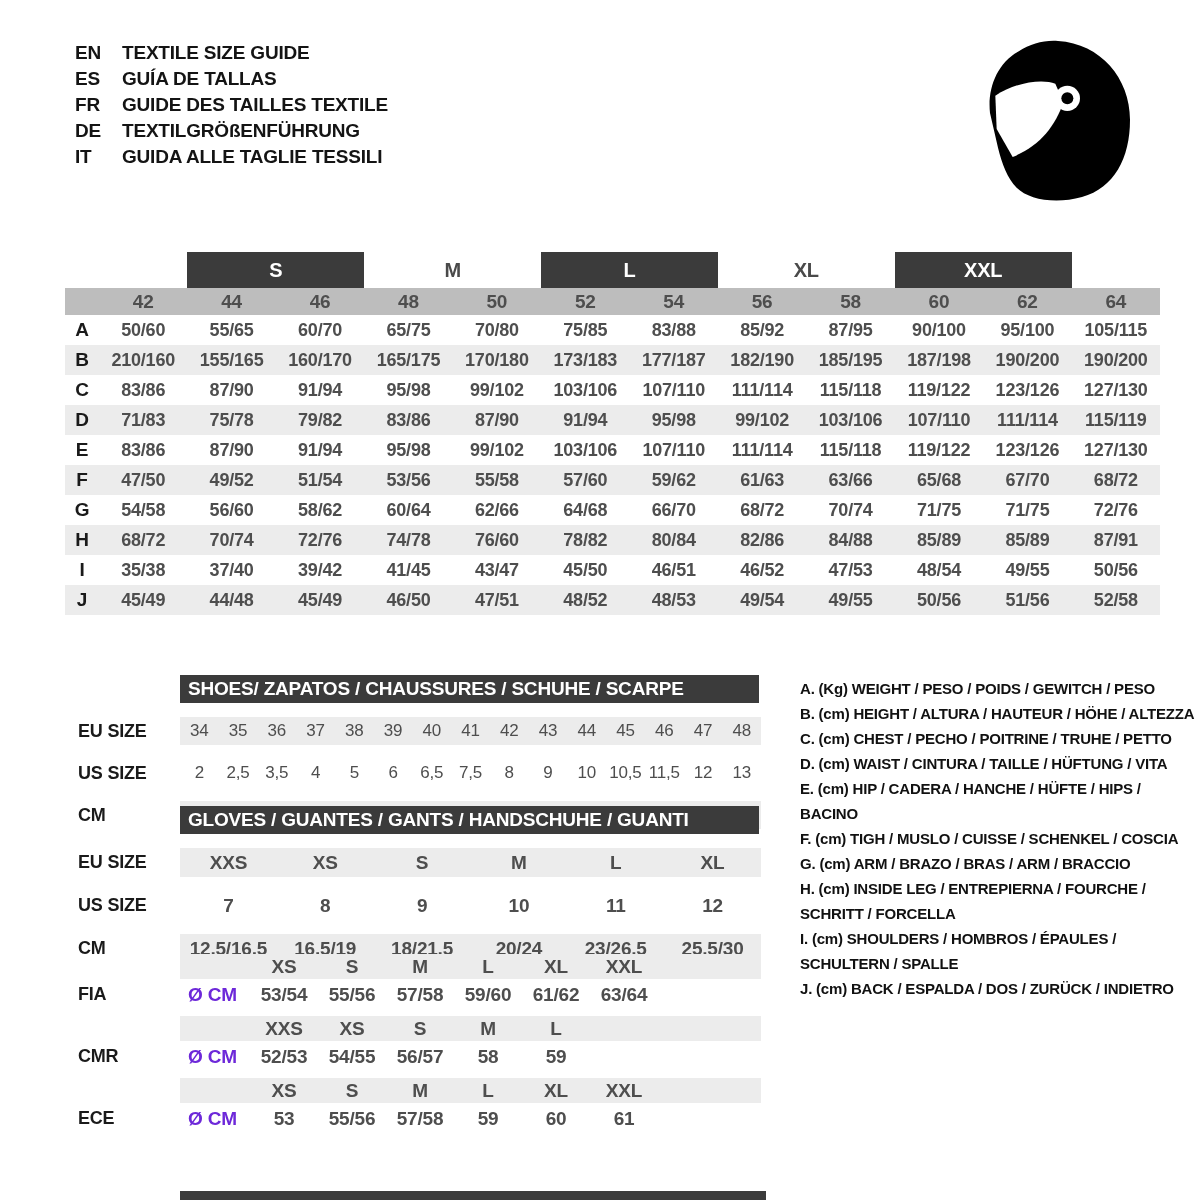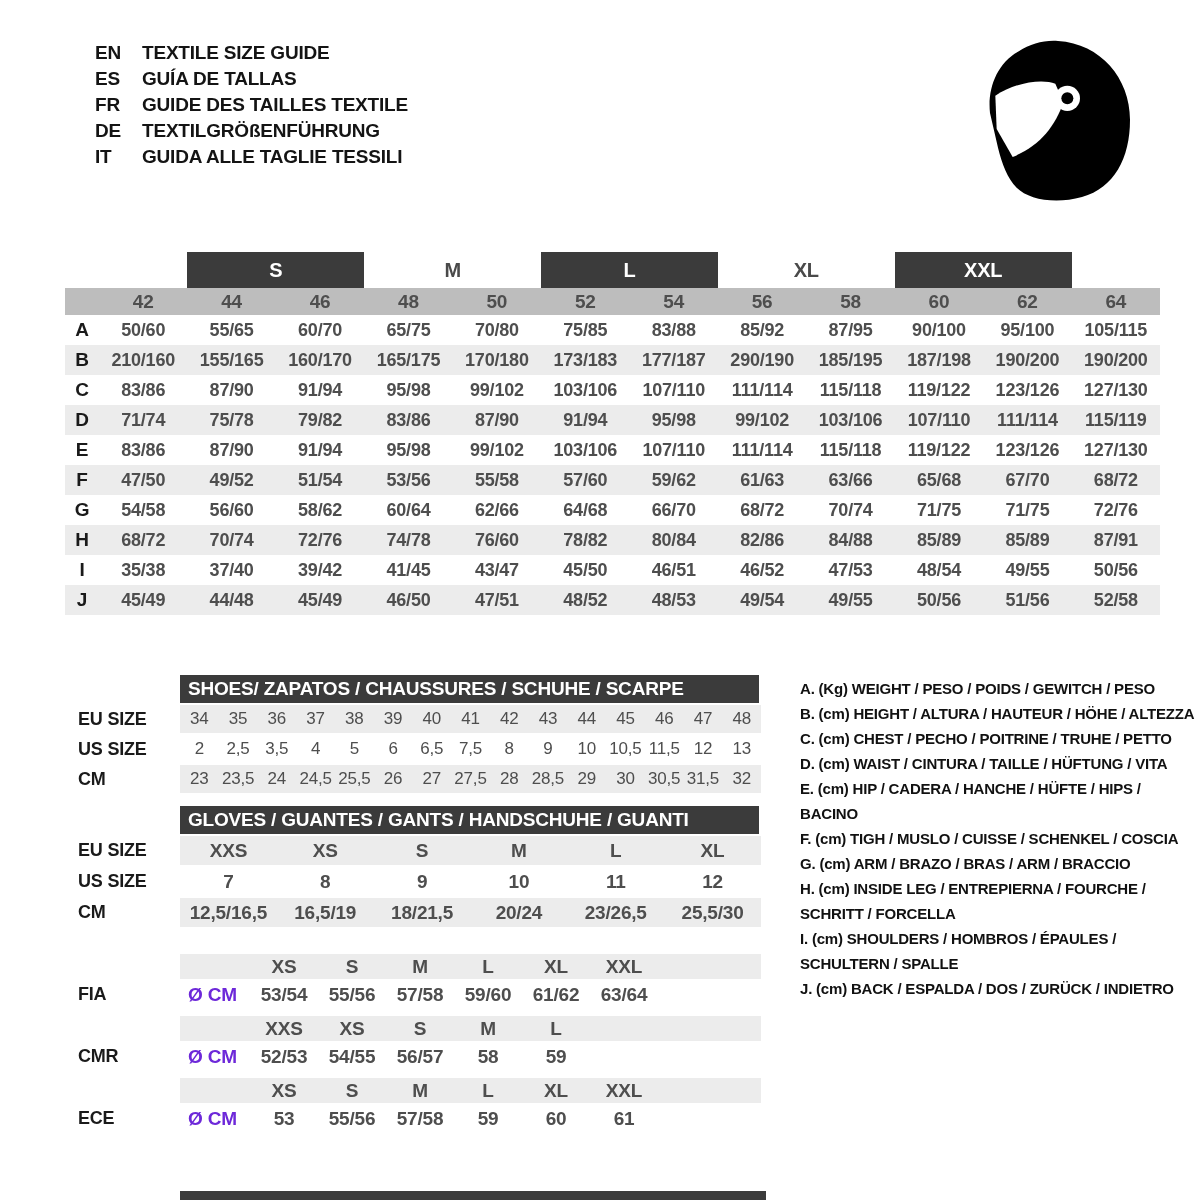--- a/index.html
+++ b/index.html
@@ -1,21 +1,21 @@
 <!DOCTYPE html>
 <html><head>
 <meta charset="utf-8">
 <style>
   html,body{margin:0;padding:0;background:#fff;}
   #page{position:relative;width:1200px;height:1200px;background:#fff;overflow:hidden;
         font-family:"Liberation Sans",sans-serif;color:#141414;letter-spacing:-0.2px;}
 
   
   .lang-header{position:absolute;left:75px;top:40px;}
-  .lang-row{display:flex;height:26px;align-items:center;font-weight:bold;font-size:19px;margin-left:20px;}
+  .lang-row{display:flex;height:26px;align-items:center;font-weight:bold;font-size:19px;}
   .lang-code{width:47px;}
   .lang-title{white-space:nowrap;}
 
   
   .helmet-logo{position:absolute;left:978px;top:35px;width:160px;height:172px;}
 
   
   .main-table{position:absolute;left:65px;top:252px;width:1095px;}
   .group-row{display:grid;grid-template-columns:34px repeat(12,1fr);height:36px;}
   .group{display:flex;align-items:center;justify-content:center;font-weight:bold;font-size:20px;}
@@ -33,21 +33,21 @@
   .trow{display:flex;height:30px;align-items:center;}
   .trow:nth-child(even){background:#ececec;}
   .tletter{width:34px;text-align:center;font-weight:bold;font-size:19px;color:#1a1a1a;}
   .tcells{flex:1;display:flex;}
   .tcell{flex:1;text-align:center;font-weight:bold;font-size:18px;color:#4e4e4e;white-space:nowrap;}
 
   
   .section{position:absolute;left:65px;width:1095px;}
   .section-bar{margin-left:115px;width:571px;height:28px;background:#3b3b3b;color:#fff;
                font-weight:bold;font-size:19px;display:flex;align-items:center;padding-left:8px;}
-  .srow{display:flex;height:28px;margin-top:2px;}
+  .srow{display:flex;height:28px;margin-top:14px;}
   .srow-label{width:115px;display:flex;align-items:center;padding-left:13px;box-sizing:border-box;
               font-weight:bold;font-size:18px;color:#1a1a1a;background:#fff;}
   .srow-band{width:581px;display:flex;align-items:center;}
   .srow:nth-child(odd) .srow-band{background:#ececec;}
   .scell{flex:1;text-align:center;font-weight:normal;font-size:17px;color:#4e4e4e;white-space:nowrap;}
   .gcell{flex:1;text-align:center;font-weight:bold;font-size:19px;color:#4e4e4e;white-space:nowrap;}
   .gloves-section .srow{height:29px;}
 
   
   .standard{position:relative;margin-left:115px;width:581px;}
@@ -146,21 +146,21 @@
         <div class="trow">
         <div class="tletter">B</div>
         <div class="tcells">
             <div class="tcell">210/160</div>
             <div class="tcell">155/165</div>
             <div class="tcell">160/170</div>
             <div class="tcell">165/175</div>
             <div class="tcell">170/180</div>
             <div class="tcell">173/183</div>
             <div class="tcell">177/187</div>
-            <div class="tcell">290/190</div>
+            <div class="tcell">182/190</div>
             <div class="tcell">185/195</div>
             <div class="tcell">187/198</div>
             <div class="tcell">190/200</div>
             <div class="tcell">190/200</div>
           </div>
       </div>
         <div class="trow">
         <div class="tletter">C</div>
         <div class="tcells">
             <div class="tcell">83/86</div>
@@ -173,21 +173,21 @@
             <div class="tcell">111/114</div>
             <div class="tcell">115/118</div>
             <div class="tcell">119/122</div>
             <div class="tcell">123/126</div>
             <div class="tcell">127/130</div>
           </div>
       </div>
         <div class="trow">
         <div class="tletter">D</div>
         <div class="tcells">
-            <div class="tcell">71/74</div>
+            <div class="tcell">71/83</div>
             <div class="tcell">75/78</div>
             <div class="tcell">79/82</div>
             <div class="tcell">83/86</div>
             <div class="tcell">87/90</div>
             <div class="tcell">91/94</div>
             <div class="tcell">95/98</div>
             <div class="tcell">99/102</div>
             <div class="tcell">103/106</div>
             <div class="tcell">107/110</div>
             <div class="tcell">111/114</div>

